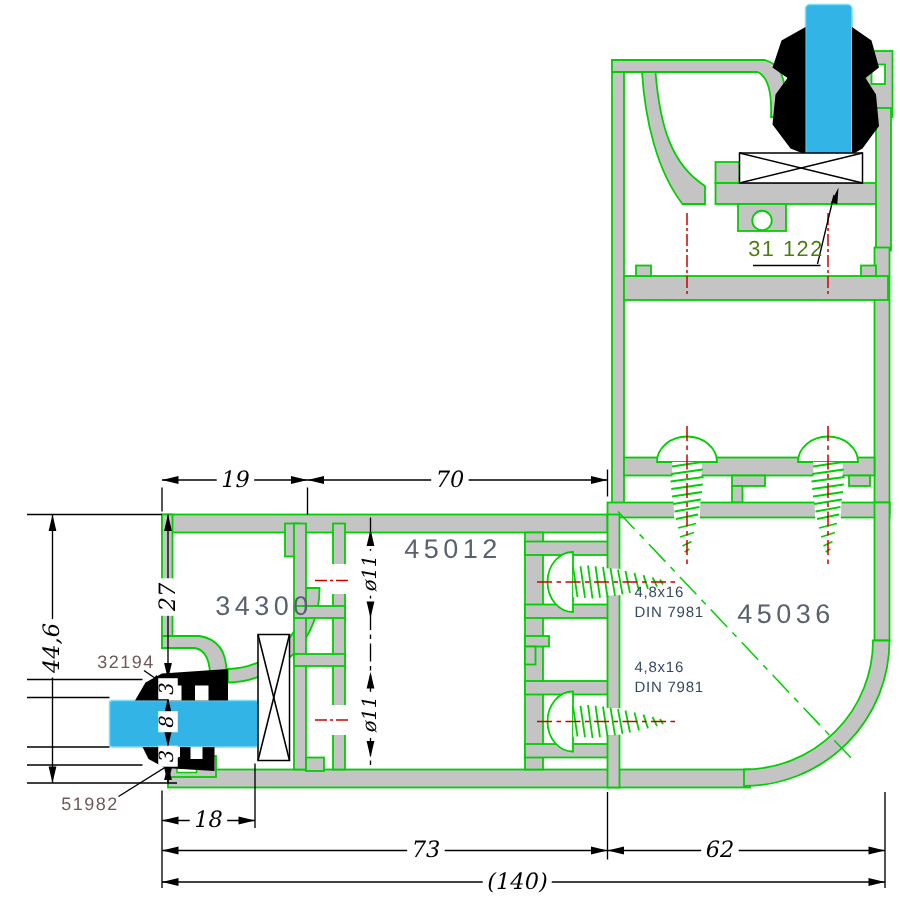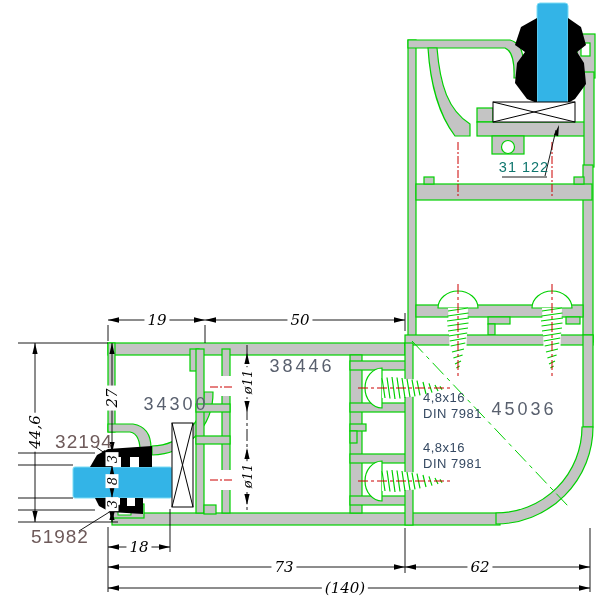--- a/index.html
+++ b/index.html
@@ -5,23 +5,23 @@
   html,body{margin:0;padding:0;background:#fff;}
   .stage{position:relative;width:600px;height:600px;background:#ffffff;overflow:hidden;
          font-family:"Liberation Sans",sans-serif;}
   .stage svg{position:absolute;left:0;top:0;}
   .lbl{position:absolute;transform:translate(-50%,-50%);white-space:nowrap;line-height:1;}
   .rot{transform:translate(-50%,-50%) rotate(-90deg);}
   .dim{font-family:"DejaVu Serif",serif;font-style:italic;font-size:15px;color:#000;
        background:#fff;padding:0 3px;}
   .dim.sm{font-size:13px;}
   .part{font-size:18px;color:#59606e;letter-spacing:3px;}
-  .sublabel{font-size:19px;color:#6e5a5a;letter-spacing:1px;}
-  .ref{font-size:14.5px;color:#0f766e;letter-spacing:1px;}
-  .screw-note{position:absolute;font-size:13px;color:#354962;letter-spacing:.5px;line-height:1.25;}
+  .sublabel{font-size:12px;color:#6e5a5a;letter-spacing:1px;}
+  .ref{font-size:14.5px;color:#4d7c0f;letter-spacing:1px;}
+  .screw-note{position:absolute;font-size:10px;color:#354962;letter-spacing:.5px;line-height:1.25;}
 </style>
 </head>
 <body>
 
 <div class="stage">
 
 <svg width="600" height="600" viewBox="0 0 600 600">
   <defs>
     <g id="screw">
       <path d="M-20,0 A20,17 0 0 1 20,0 Z" fill="#ffffff" stroke="#00d000" stroke-width="1.2"></path>
@@ -183,35 +183,35 @@
     <line x1="79" y1="531" x2="119" y2="506"></line>
   </g>
   <g fill="#000" stroke="none">
     <polygon points="559,125 558.2,136.2 554,135"></polygon>
     <polygon points="112,458 101.7,453.6 104.2,450"></polygon>
     <polygon points="122,504 113.9,510.7 111.5,507"></polygon>
   </g>
 </svg>
 
 <div class="lbl dim" style="left:157px;top:320px">19</div>
-<div class="lbl dim" style="left:300px;top:320px">50</div>
+<div class="lbl dim" style="left:300px;top:320px">70</div>
 <div class="lbl dim rot" style="left:35px;top:432px">44,6</div>
 <div class="lbl dim rot" style="left:112px;top:398px">27</div>
 <div class="lbl dim rot sm" style="left:112px;top:459px">3</div>
 <div class="lbl dim rot sm" style="left:112px;top:481px">8</div>
 <div class="lbl dim rot sm" style="left:112px;top:504px">3</div>
 <div class="lbl dim rot sm" style="left:247px;top:382px">ø11</div>
 <div class="lbl dim rot sm" style="left:247px;top:476px">ø11</div>
 <div class="lbl dim" style="left:139px;top:547px">18</div>
 <div class="lbl dim" style="left:284px;top:567px">73</div>
 <div class="lbl dim" style="left:480px;top:567px">62</div>
 <div class="lbl dim" style="left:345px;top:588px">(140)</div>
 
 <div class="lbl part" style="left:176px;top:404px">34300</div>
-<div class="lbl part" style="left:302px;top:366px">38446</div>
+<div class="lbl part" style="left:302px;top:366px">45012</div>
 <div class="lbl part" style="left:524px;top:409px">45036</div>
 <div class="lbl ref" style="left:524px;top:167px">31 122</div>
 <div class="lbl sublabel" style="left:84px;top:441px">32194</div>
 <div class="lbl sublabel" style="left:60px;top:536px">51982</div>
 
 <div class="screw-note" style="left:423px;top:390px">
   <span style="display:block">4,8x16</span>
   <span style="display:block">DIN 7981</span>
 </div>
 <div class="screw-note" style="left:423px;top:440px">

